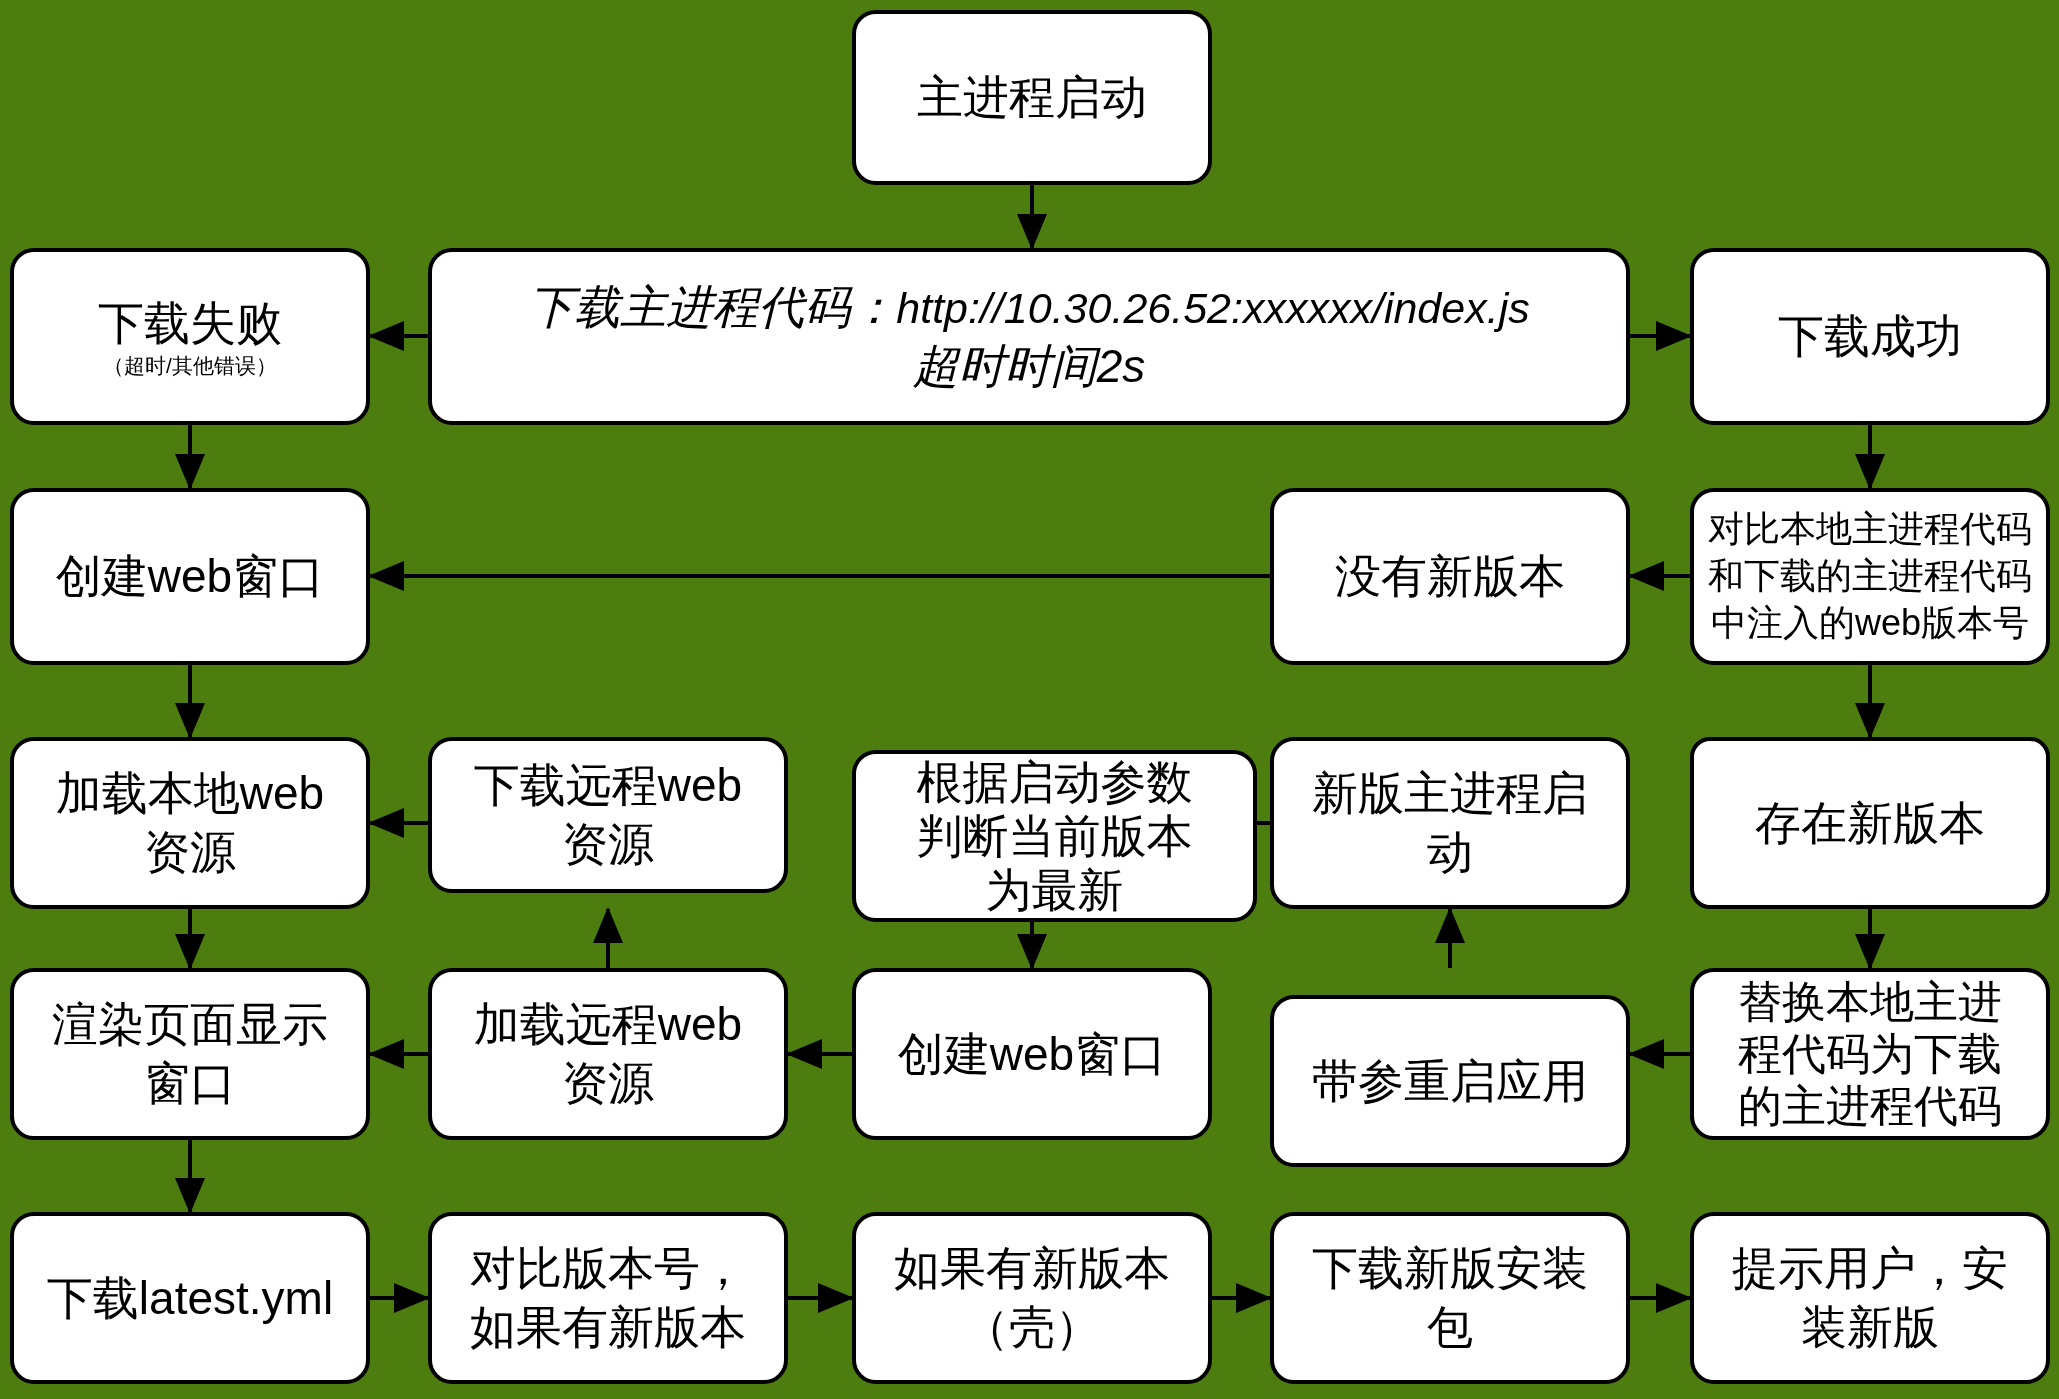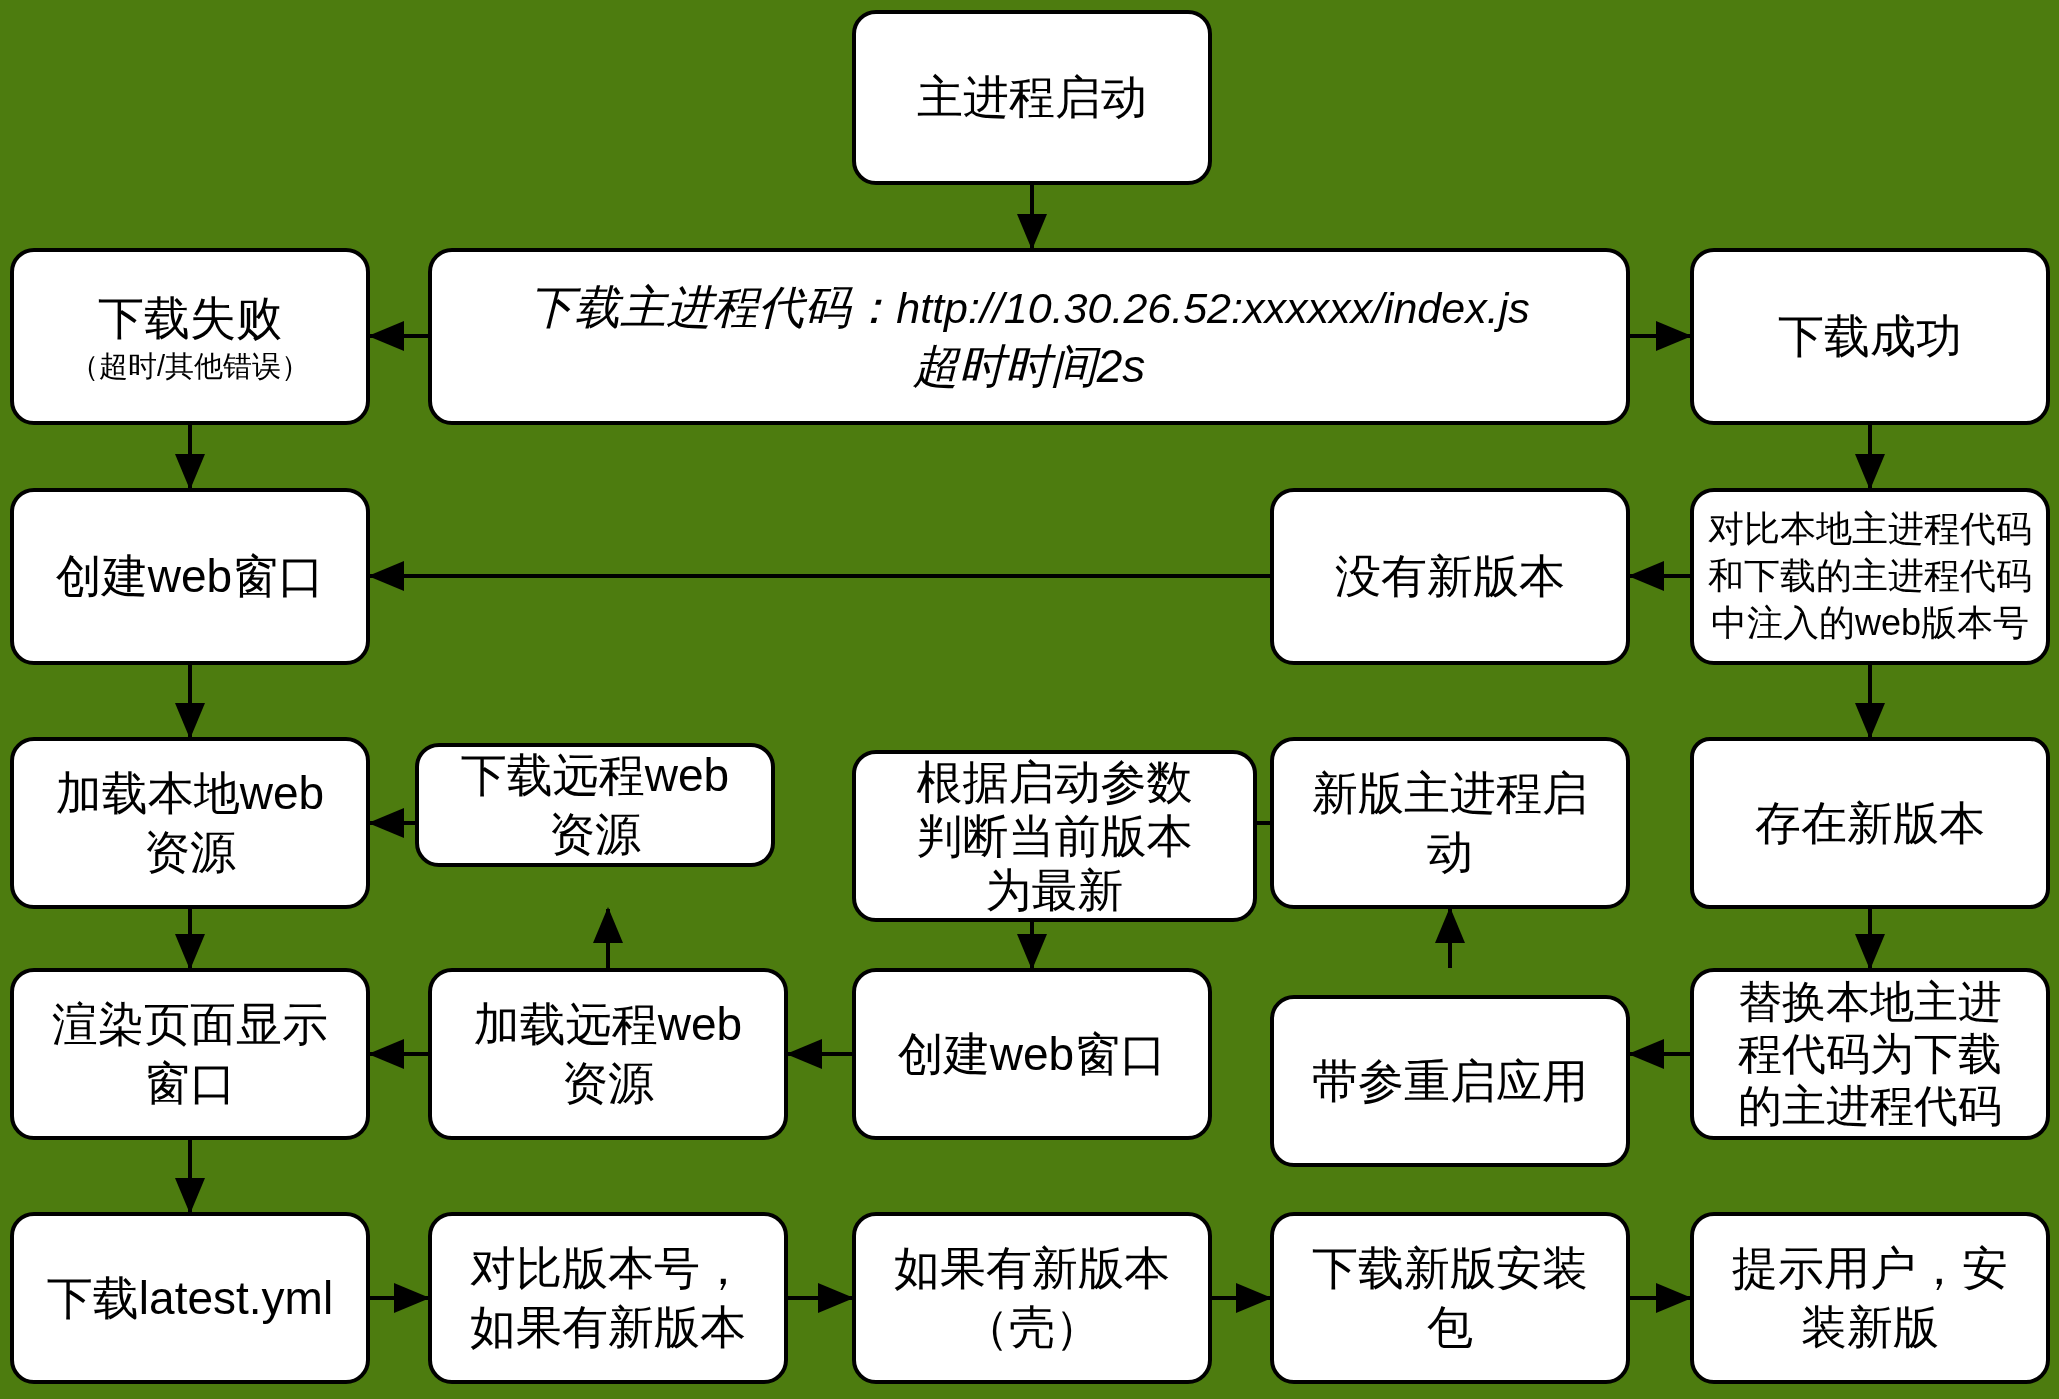--- a/index.html
+++ b/index.html
@@ -30,36 +30,36 @@
   }
   
   #n-start{left:852px;top:10px;width:360px;height:175px;}
   #n-download_fail{left:10px;top:248px;width:360px;height:177px;}
   #n-download_main{left:428px;top:248px;width:1202px;height:177px;font-style:italic;}
   #n-download_success{left:1690px;top:248px;width:360px;height:177px;}
   #n-create_window_1{left:10px;top:488px;width:360px;height:177px;}
   #n-no_new_version{left:1270px;top:488px;width:360px;height:177px;}
   #n-compare_version{left:1690px;top:488px;width:360px;height:177px;font-size:36px;line-height:1.3;}
   #n-load_local_web{left:10px;top:737px;width:360px;height:172px;}
-  #n-download_remote_web{left:415px;top:737px;width:360px;height:124px;margin-top:6px;}
+  #n-download_remote_web{left:428px;top:737px;width:360px;height:156px;}
   #n-judge_latest{left:852px;top:737px;width:405px;height:172px;line-height:1.18;margin-top:13px;}
   #n-new_main_start{left:1270px;top:737px;width:360px;height:172px;}
   #n-exists_new_version{left:1690px;top:737px;width:360px;height:172px;border-radius:20px;}
   #n-render_page{left:10px;top:968px;width:360px;height:172px;}
   #n-load_remote_web{left:428px;top:968px;width:360px;height:172px;}
   #n-create_window_2{left:852px;top:968px;width:360px;height:172px;}
   #n-restart_with_args{left:1270px;top:968px;width:360px;height:172px;margin-top:27px;}
   #n-replace_local_code{left:1690px;top:968px;width:360px;height:172px;font-size:44px;line-height:1.18;}
   #n-download_latest_yml{left:10px;top:1212px;width:360px;height:172px;}
   #n-compare_version_number{left:428px;top:1212px;width:360px;height:172px;}
   #n-new_version_shell{left:852px;top:1212px;width:360px;height:172px;}
   #n-download_installer{left:1270px;top:1212px;width:360px;height:172px;}
   #n-prompt_install{left:1690px;top:1212px;width:360px;height:172px;}
 
-  .sublabel{font-size:29px;line-height:1.25;}
+  .sublabel{font-size:21px;line-height:1.25;}
   .dm-line1{display:flex;align-items:baseline;justify-content:center;white-space:pre;}
   .dm-url{font-size:43px;font-weight:400;}
 </style>
 </head>
 <body>
 
 <div class="canvas">
 
   <svg class="edges" viewBox="0 0 2059 1399">
     <defs>

